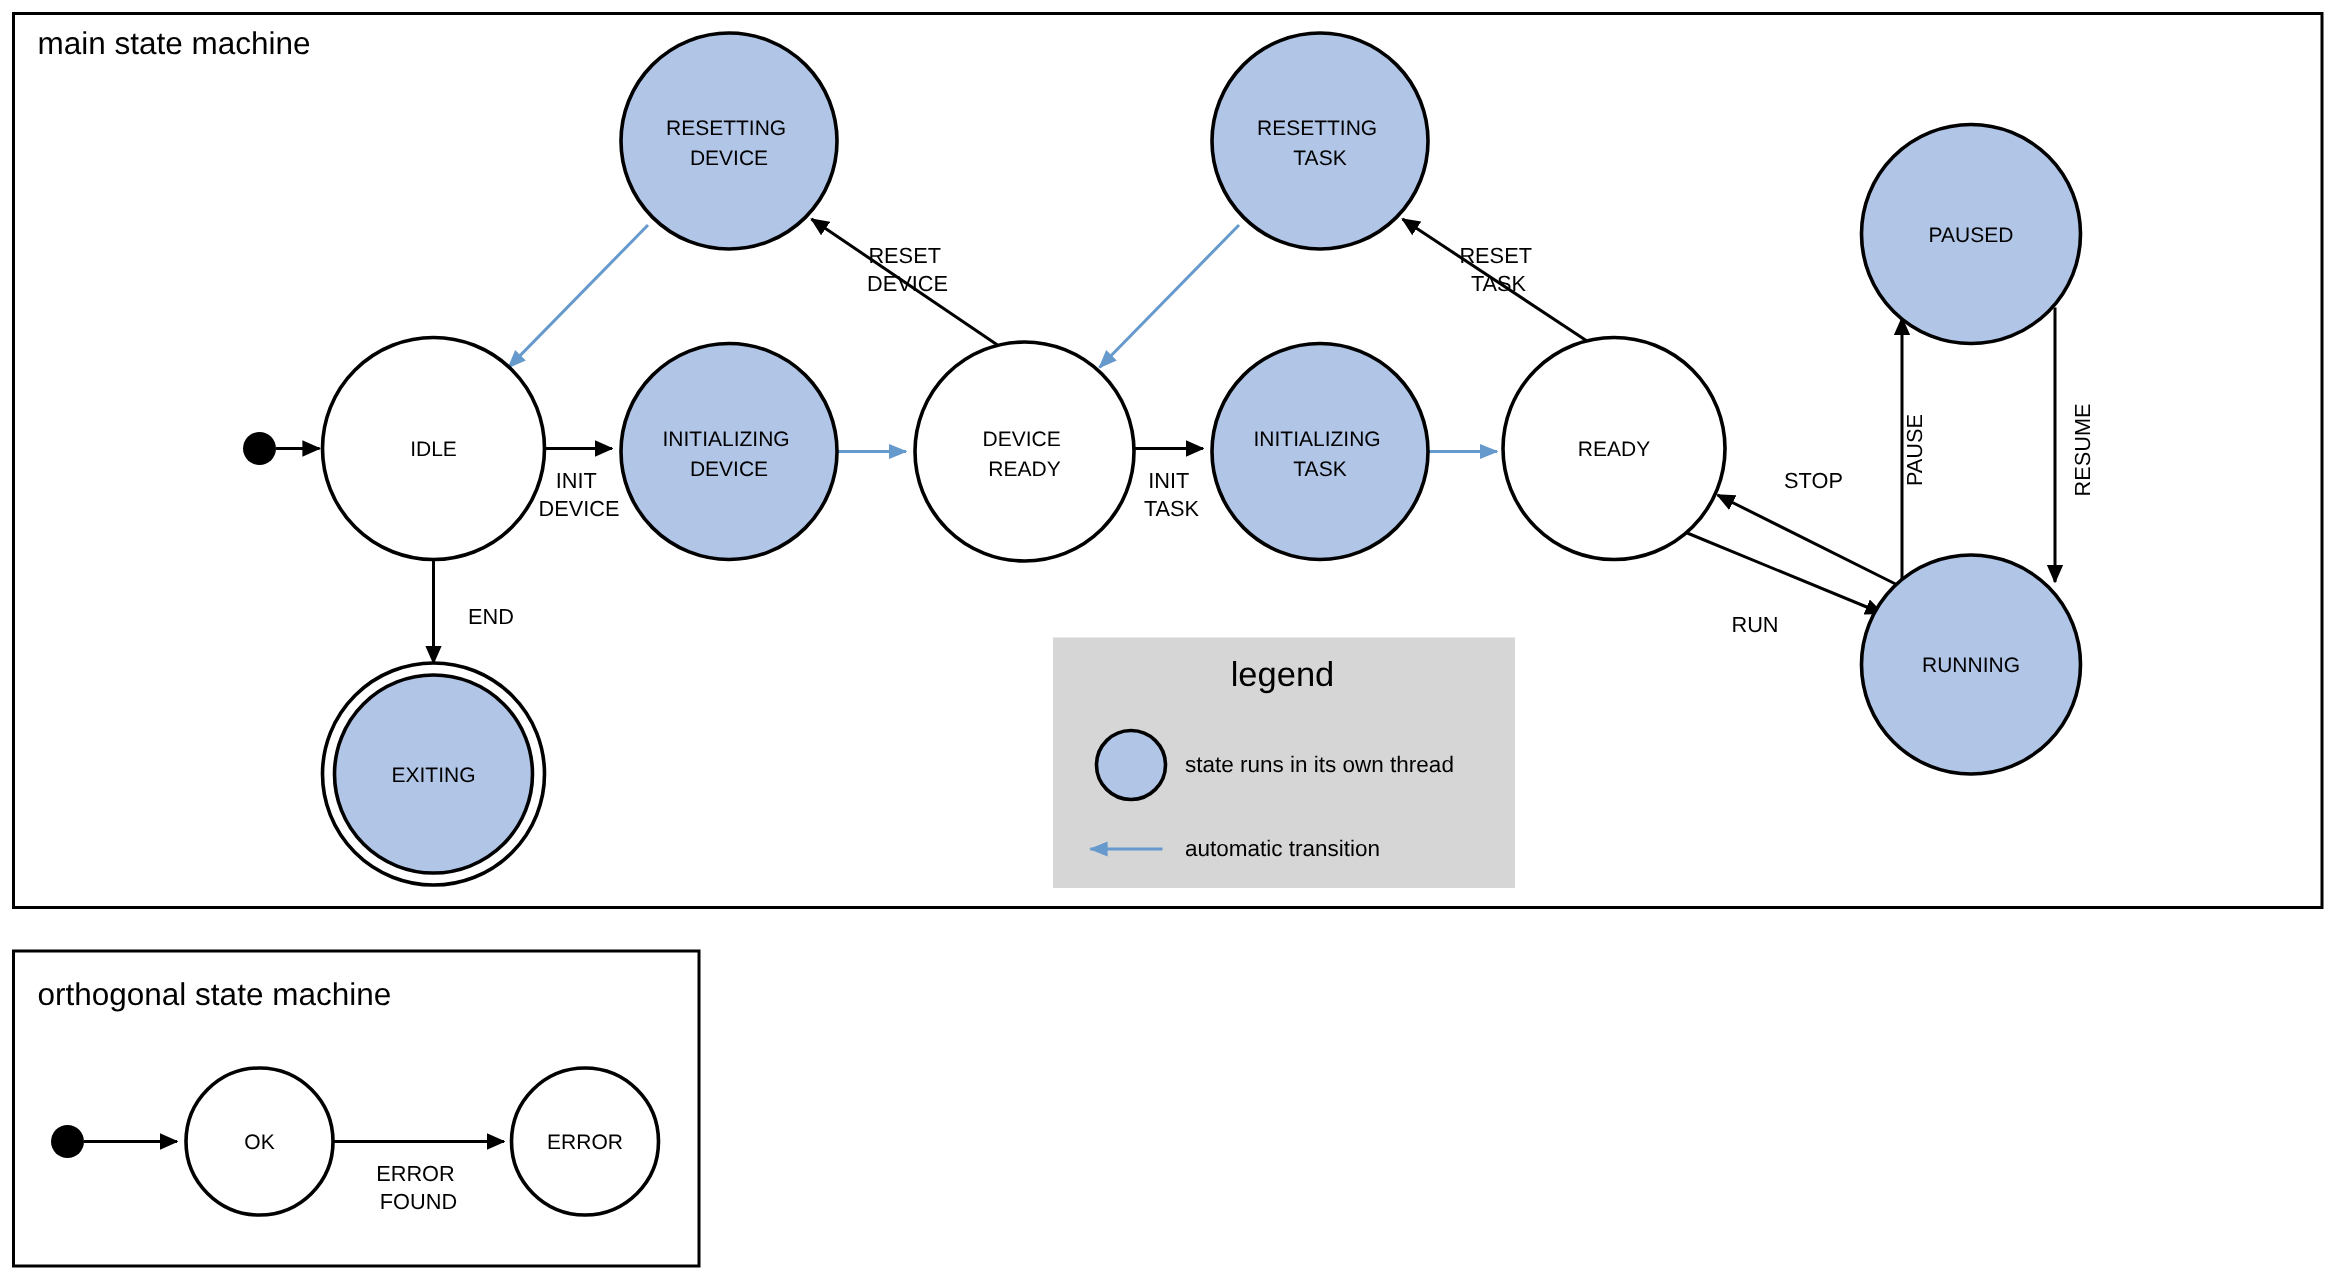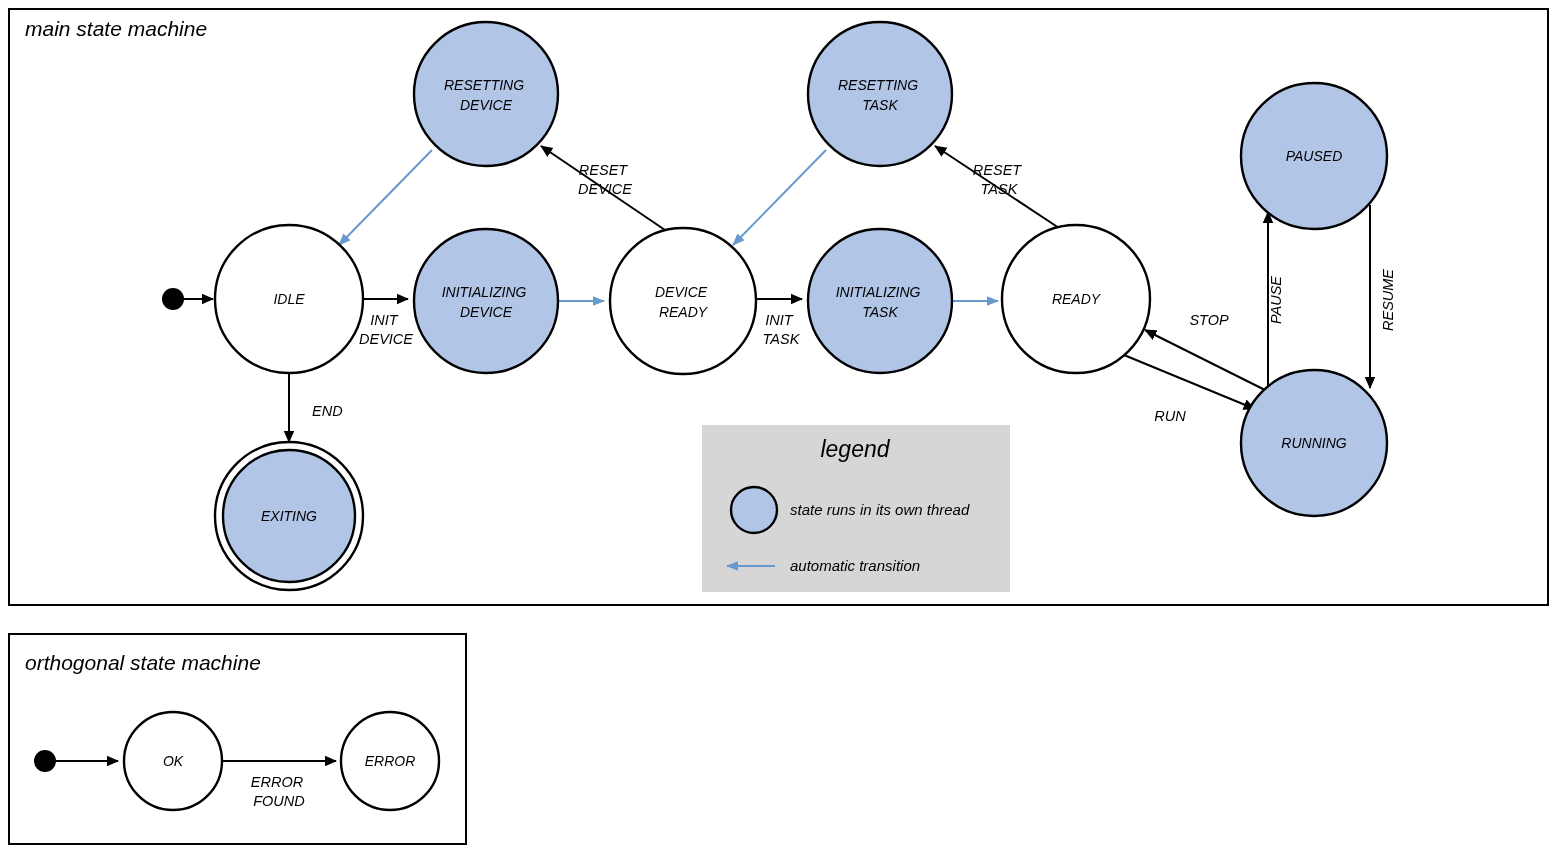--- a/index.html
+++ b/index.html
@@ -10,21 +10,20 @@
   body {
     width: 1555px;
     height: 852px;
     font-family: "Liberation Sans", sans-serif;
     overflow: hidden;
   }
   #canvas {
     position: relative;
     width: 1555px;
     height: 852px;
-    font-style: italic;
   }
   svg#diagram {
     position: absolute;
     top: 0; left: 0;
     width: 1555px;
     height: 852px;
   }
   .frame {
     fill: #ffffff;
     stroke: #000000;

